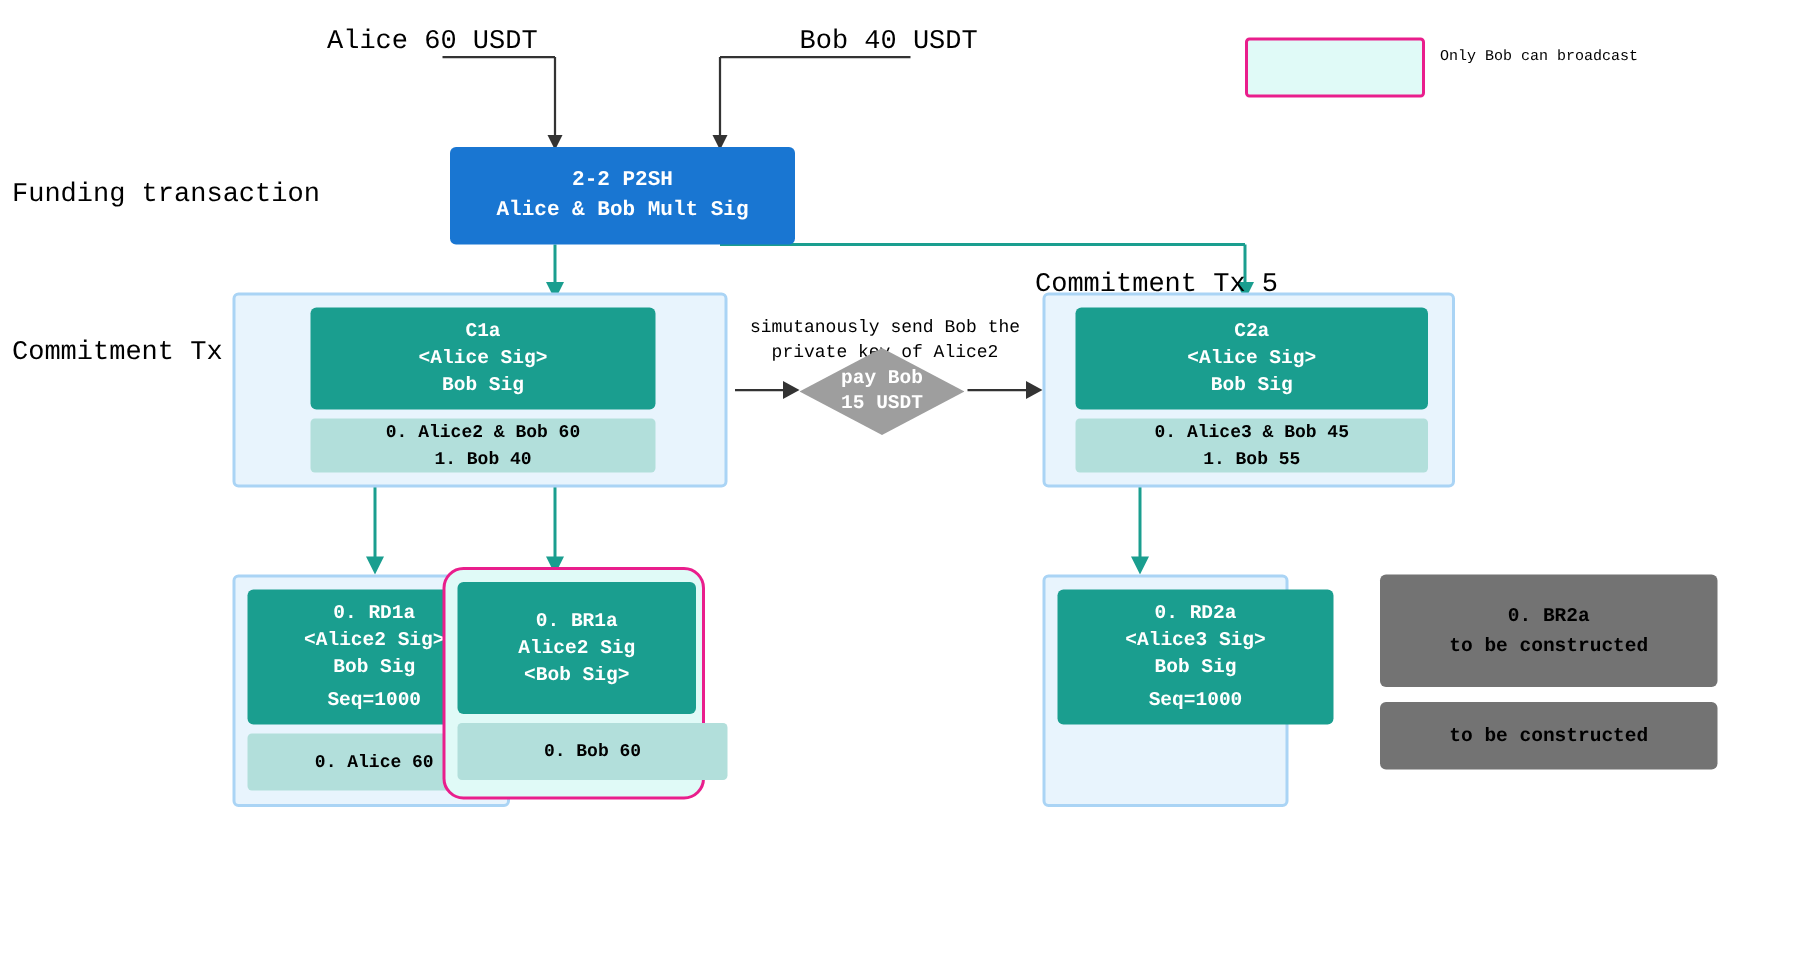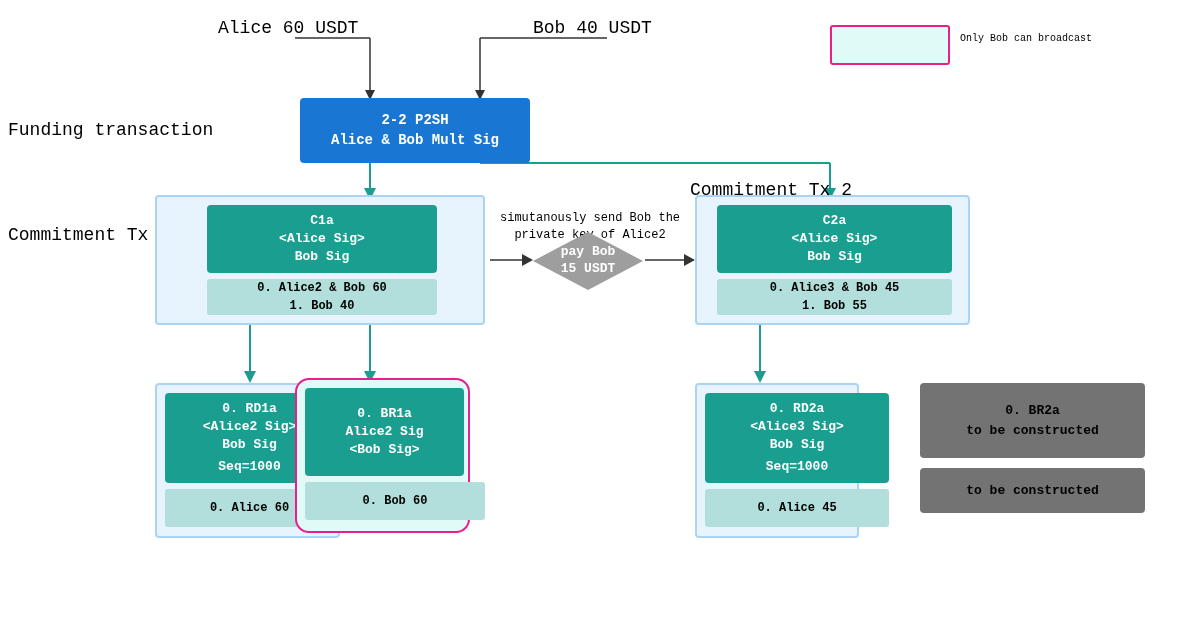--- a/index.html
+++ b/index.html
@@ -172,21 +172,21 @@
   <div class="label" style="left:960px; top:33px; font-size:10px; color:#000;">Only Bob can broadcast</div>
 
   <div class="label" style="left:218px; top:18px;">Alice 60 USDT</div>
 
   <div class="label" style="left:533px; top:18px;">Bob 40 USDT</div>
 
   <div class="label" style="left:8px; top:120px;">Funding transaction</div>
 
   <div class="label" style="left:8px; top:225px;">Commitment Tx 1</div>
 
-  <div class="label" style="left:690px; top:180px;">Commitment Tx 2</div>
+  <div class="label" style="left:690px; top:180px;">Commitment Tx 5</div>
 
   <div class="label" style="left:500px; top:210px; text-align:center; line-height:1.4; font-size:12px;">
     <span>simutanously send Bob the</span><br>
     <span>private key of Alice2</span>
   </div>
 
   <div class="blue-box" style="left:300px; top:98px; width:230px; height:65px;">
     <span>2-2 P2SH</span>
     <span>Alice &amp; Bob Mult Sig</span>
   </div>
@@ -251,23 +251,20 @@
   </div>
 
   <div class="commitment-wrapper" style="left:695px; top:383px; width:164px; height:155px;">
     <div class="teal-box" style="left:8px; top:8px; width:184px; height:90px; position:absolute;">
       <span>0. RD2a</span>
       <span>&lt;Alice3 Sig&gt;</span>
       <span>Bob Sig</span>
       <span style="display:block; height:4px;"></span>
       <span>Seq=1000</span>
     </div>
-    <div class="output-box" style="left:8px; top:104px; width:184px; height:38px; position:absolute;">
-      <span>0. Alice 45</span>
-    </div>
   </div>
 
   <div class="light-teal-box" style="left:920px; top:383px; width:225px; height:75px; font-size:13px;">
     <span>0. BR2a</span>
     <span>to be constructed</span>
   </div>
   <div class="light-teal-box" style="left:920px; top:468px; width:225px; height:45px; font-size:13px;">
     <span>to be constructed</span>
   </div>
 

